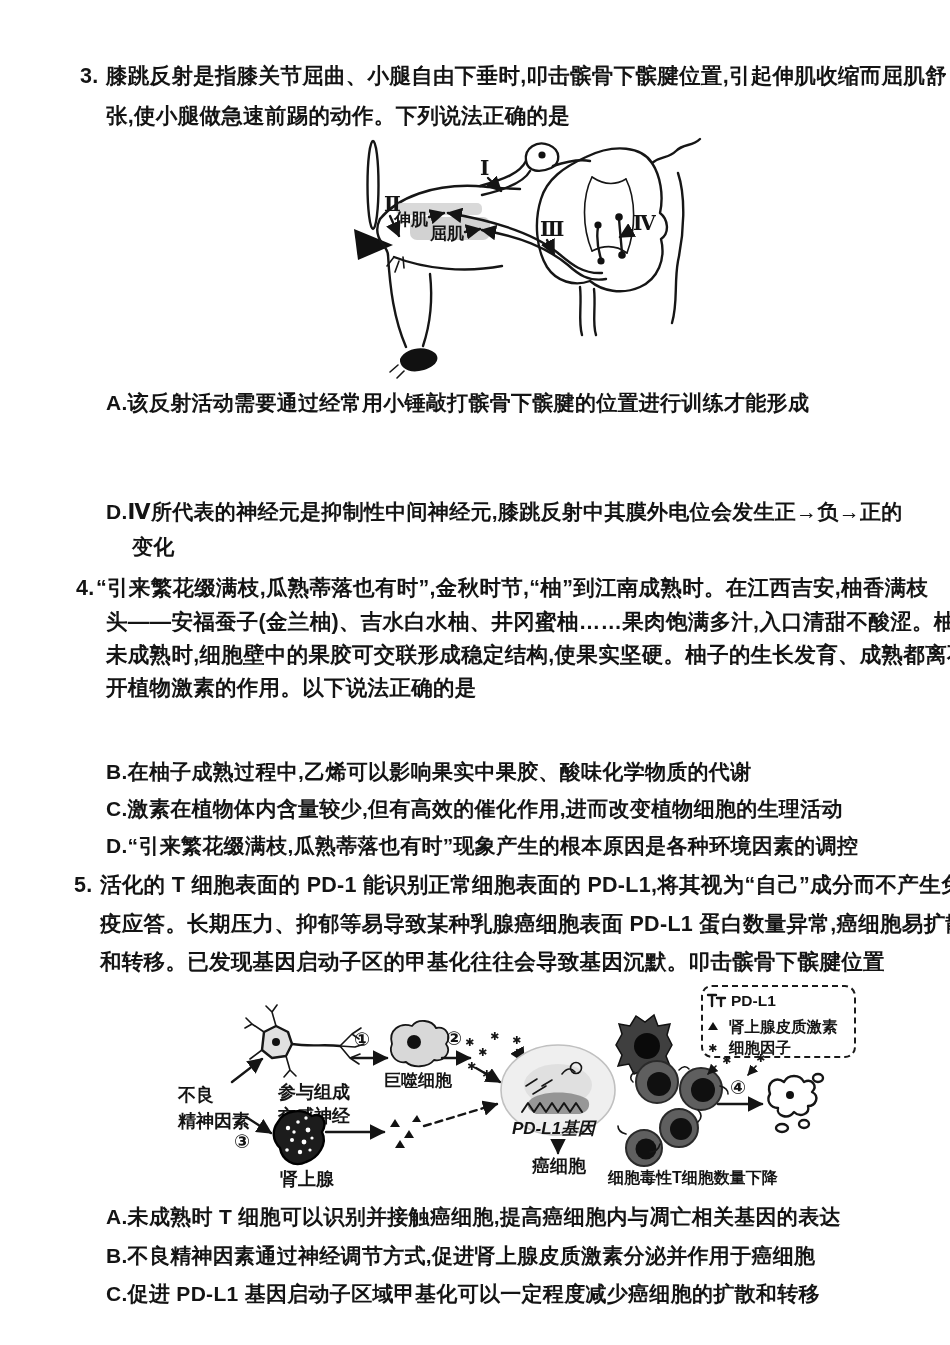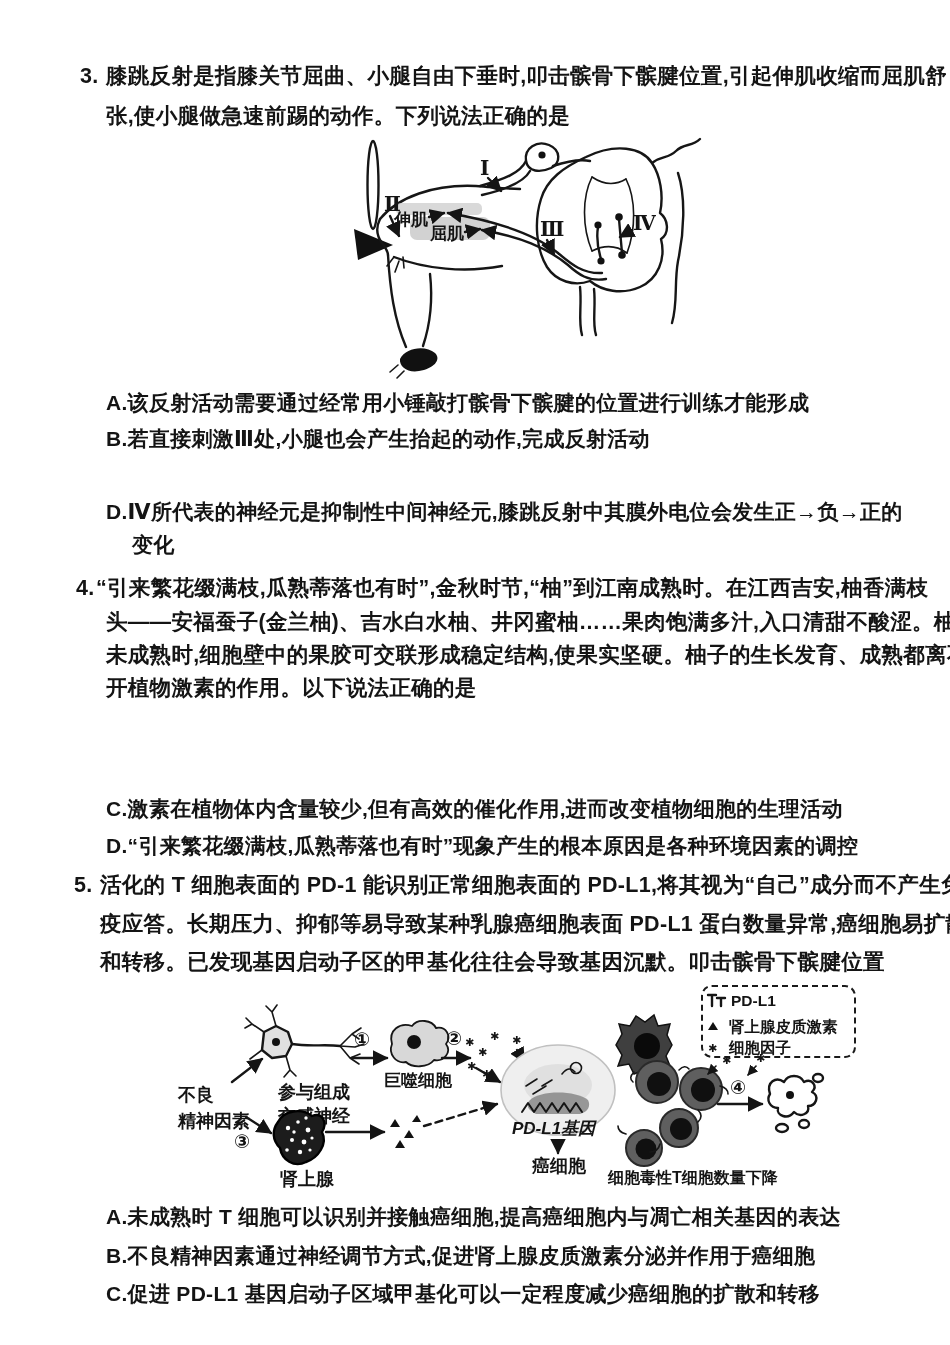--- a/index.html
+++ b/index.html
@@ -108,30 +108,30 @@
       <text class="roman" x="54" y="78">Ⅱ</text>
       <line x1="60" y1="83" x2="69" y2="103" marker-end="url(#ah)"></line>
       <text class="roman" x="210" y="103">Ⅲ</text>
       <line x1="217" y1="107" x2="224" y2="121" marker-end="url(#ah)"></line>
       <text class="roman" x="303" y="97">Ⅳ</text>
       <line x1="302" y1="97" x2="290" y2="104" marker-end="url(#ah)"></line>
     </g>
   </svg>
 
   <div class="line" style="left:106px;top:390px;">A.该反射活动需要通过经常用小锤敲打髌骨下髌腱的位置进行训练才能形成</div>
-  <div class="line" style="left:106px;top:426px;">B.若直接刺激Ⅲ处,小腿也会产生抬起的动作,完成反射活动</div>
   <div class="line" style="left:106px;top:499px;">D.Ⅳ所代表的神经元是抑制性中间神经元,膝跳反射中其膜外电位会发生正→负→正的</div>
-  <div class="line" style="left:132px;top:534px;font-family:Liberation Mono, monospace;">变化</div>
+  <div class="line" style="left:132px;top:534px;">变化</div>
 
   <div class="line stem" style="left:76px;top:576px;">4.</div>
   <div class="line stem" style="left:96px;top:576px;">“引来繁花缀满枝,瓜熟蒂落也有时”,金秋时节,“柚”到江南成熟时。在江西吉安,柚香满枝</div>
   <div class="line stem" style="left:106px;top:610px;">头——安福蚕子(金兰柚)、吉水白水柚、井冈蜜柚……果肉饱满多汁,入口清甜不酸涩。柚子</div>
   <div class="line stem" style="left:106px;top:643px;">未成熟时,细胞壁中的果胶可交联形成稳定结构,使果实坚硬。柚子的生长发育、成熟都离不</div>
   <div class="line stem" style="left:106px;top:676px;">开植物激素的作用。以下说法正确的是</div>
 
+  <div class="line" style="left:106px;top:759px;">B.在柚子成熟过程中,乙烯可以影响果实中果胶、酸味化学物质的代谢</div>
   <div class="line" style="left:106px;top:796px;">C.激素在植物体内含量较少,但有高效的催化作用,进而改变植物细胞的生理活动</div>
   <div class="line" style="left:106px;top:833px;">D.“引来繁花缀满枝,瓜熟蒂落也有时”现象产生的根本原因是各种环境因素的调控</div>
 
   <div class="line stem" style="left:74px;top:873px;">5.</div>
   <div class="line stem" style="left:100px;top:873px;">活化的 T 细胞表面的 PD-1 能识别正常细胞表面的 PD-L1,将其视为“自己”成分而不产生免</div>
   <div class="line stem" style="left:100px;top:912px;">疫应答。长期压力、抑郁等易导致某种乳腺癌细胞表面 PD-L1 蛋白数量异常,癌细胞易扩散</div>
   <div class="line stem" style="left:100px;top:950px;">和转移。已发现基因启动子区的甲基化往往会导致基因沉默。叩击髌骨下髌腱位置</div>
 
   <svg style="left:160px;top:982px;" width="710" height="212" viewBox="0 0 710 212">
     <defs>

